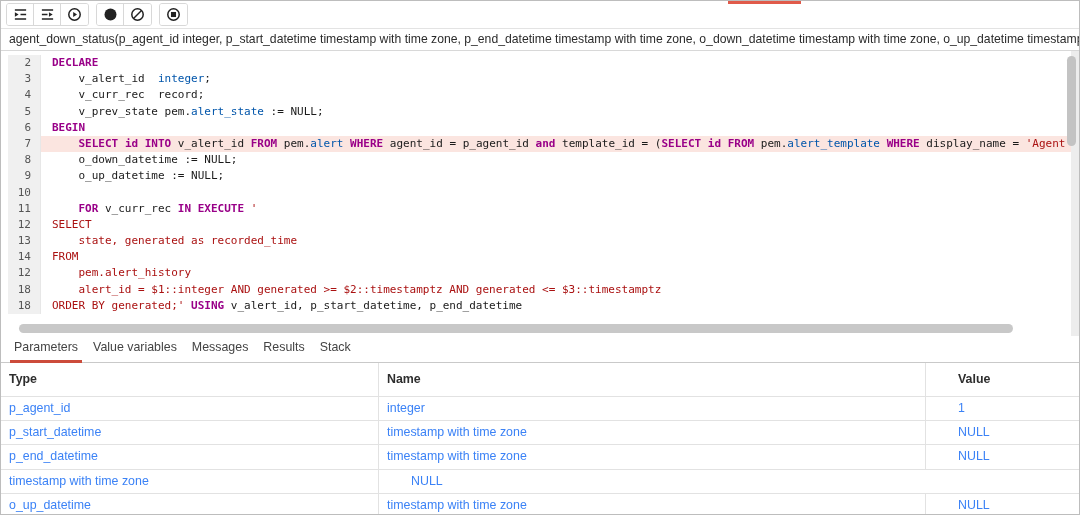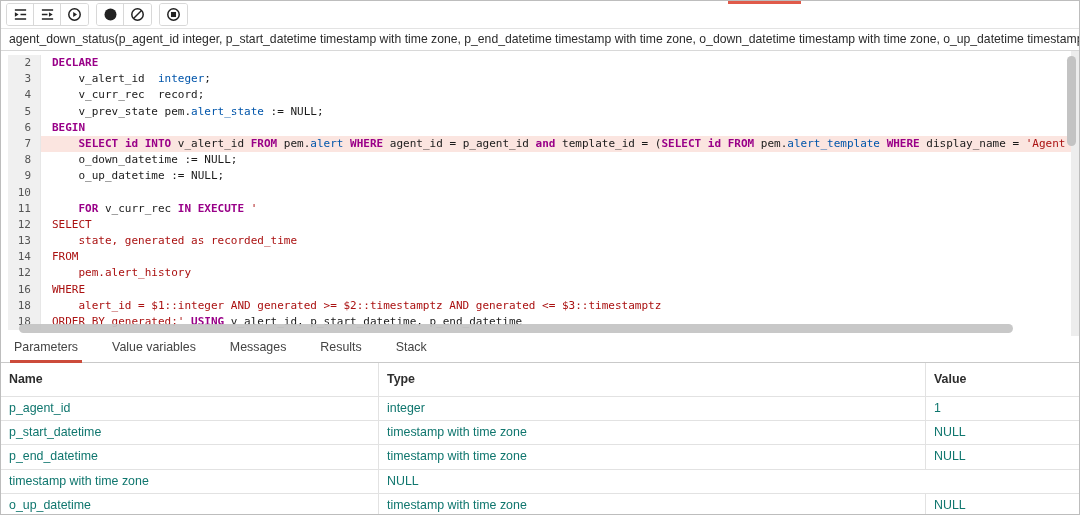--- a/index.html
+++ b/index.html
@@ -41,33 +41,33 @@
   .tk-t{color:var(--ty);}
   .tk-s{color:var(--st);}
 
   .hthumb{position:absolute;left:18px;bottom:3px;width:994px;height:9px;border-radius:5px;
     background:#c3c3c3;opacity:.92;cursor:grab;}
   .vtrack{position:absolute;top:0;right:0;width:8px;height:100%;background:#ededed;}
   .vthumb{position:absolute;top:5px;right:3px;width:9px;height:90px;border-radius:5px;
     background:#c3c3c3;cursor:grab;}
 
   
-  .tabs{height:27px;display:flex;align-items:flex-end;gap:30px;padding-left:11px;
+  .tabs{height:27px;display:flex;align-items:flex-end;gap:11px;padding-left:11px;
     border-bottom:1px solid #c9c9c9;background:#fff;}
   .tab{font-size:12.4px;color:#444;padding:0 2px 8px 2px;position:relative;cursor:pointer;}
   .tab.active::after{content:"";position:absolute;left:-2px;right:-2px;bottom:-1px;height:3px;
     background:var(--tab-accent,#cc4b3b);}
 
   
   .grid{width:100%;}
   .grid-row{display:grid;grid-template-columns:378px 547px 1fr;border-bottom:1px solid #e2e2e2;}
   .grid-head .grid-cell{height:33px;line-height:33px;font-weight:bold;color:#2e2e2e;}
-  .grid-cell{height:23.2px;line-height:23px;padding-left:8px;font-size:12.4px;color:#0f766e;
+  .grid-cell{height:23.2px;line-height:23px;padding-left:8px;font-size:12.4px;color:#3b82f6;
     border-right:1px solid #e2e2e2;overflow:hidden;white-space:nowrap;}
-  .grid-cell:last-child{border-right:none;}
+  .grid-cell:last-child{border-right:none;margin-left:24px;}
 </style>
 </head>
 <body>
 
 <div class="window" style="--tab-accent: #cc4b3b;">
   <div class="top-accent" style="background: rgb(224, 90, 74);"></div>
 
   <div class="toolbar" id="toolbar">
       <div class="btn-group">
         <button class="tb-btn">
@@ -139,41 +139,40 @@
         <div class="code-line"><div class="bp-margin"></div><div class="gutter-cell">6</div><div class="line-content"><span class="tk-k">BEGIN</span></div></div>
         <div class="code-line hl"><div class="bp-margin"></div><div class="gutter-cell">7</div><div class="line-content"><span>    </span><span class="tk-k">SELECT</span><span> </span><span class="tk-k">id</span><span> </span><span class="tk-k">INTO</span><span> v_alert_id </span><span class="tk-k">FROM</span><span> pem.</span><span class="tk-t">alert</span><span> </span><span class="tk-k">WHERE</span><span> agent_id = p_agent_id </span><span class="tk-k">and</span><span> template_id = (</span><span class="tk-k">SELECT</span><span> </span><span class="tk-k">id</span><span> </span><span class="tk-k">FROM</span><span> pem.</span><span class="tk-t">alert_template</span><span> </span><span class="tk-k">WHERE</span><span> display_name = </span><span class="tk-s">'Agent Dow</span></div></div>
         <div class="code-line"><div class="bp-margin"></div><div class="gutter-cell">8</div><div class="line-content"><span>    o_down_datetime := NULL;</span></div></div>
         <div class="code-line"><div class="bp-margin"></div><div class="gutter-cell">9</div><div class="line-content"><span>    o_up_datetime := NULL;</span></div></div>
         <div class="code-line"><div class="bp-margin"></div><div class="gutter-cell">10</div><div class="line-content"></div></div>
         <div class="code-line"><div class="bp-margin"></div><div class="gutter-cell">11</div><div class="line-content"><span>    </span><span class="tk-k">FOR</span><span> v_curr_rec </span><span class="tk-k">IN</span><span> </span><span class="tk-k">EXECUTE</span><span> </span><span class="tk-s">'</span></div></div>
         <div class="code-line"><div class="bp-margin"></div><div class="gutter-cell">12</div><div class="line-content"><span class="tk-s">SELECT</span></div></div>
         <div class="code-line"><div class="bp-margin"></div><div class="gutter-cell">13</div><div class="line-content"><span class="tk-s">    state, generated as recorded_time</span></div></div>
         <div class="code-line"><div class="bp-margin"></div><div class="gutter-cell">14</div><div class="line-content"><span class="tk-s">FROM</span></div></div>
         <div class="code-line"><div class="bp-margin"></div><div class="gutter-cell">12</div><div class="line-content"><span class="tk-s">    pem.alert_history</span></div></div>
-        <div class="code-line"><div class="bp-margin"></div><div class="gutter-cell">16</div><div class="line-content"><span class="tk-s">WHERE</span></div></div>
         <div class="code-line"><div class="bp-margin"></div><div class="gutter-cell">18</div><div class="line-content"><span class="tk-s">    alert_id = $1::integer AND generated &gt;= $2::timestamptz AND generated &lt;= $3::timestamptz</span></div></div>
         <div class="code-line"><div class="bp-margin"></div><div class="gutter-cell">18</div><div class="line-content"><span class="tk-s">ORDER BY generated;'</span><span> </span><span class="tk-k">USING</span><span> v_alert_id, p_start_datetime, p_end_datetime</span></div></div>
       </div>
     <div class="vtrack"></div>
     <div class="vthumb"></div>
     <div class="hthumb"></div>
   </div>
 
   <div class="tabs" id="tabs">
       <div class="tab active">Parameters</div>
       <div class="tab">Value variables</div>
       <div class="tab">Messages</div>
       <div class="tab">Results</div>
       <div class="tab">Stack</div>
     </div>
 
   <div class="grid">
     <div class="grid-row grid-head">
+      <div class="grid-cell">Type</div>
       <div class="grid-cell">Name</div>
-      <div class="grid-cell">Type</div>
       <div class="grid-cell">Value</div>
     </div>
     <div id="table-body">
         <div class="grid-row">
           <div class="grid-cell">p_agent_id</div>
           <div class="grid-cell">integer</div>
           <div class="grid-cell">1</div>
         </div>
         <div class="grid-row">
           <div class="grid-cell">p_start_datetime</div>

